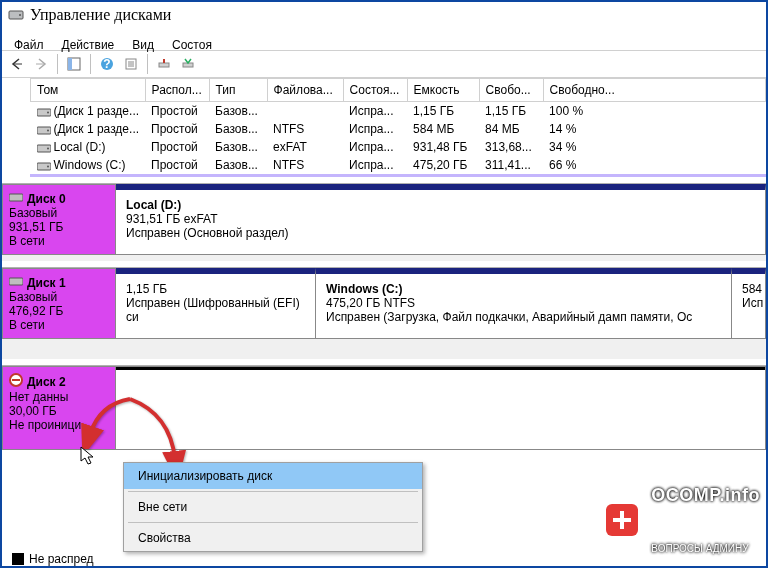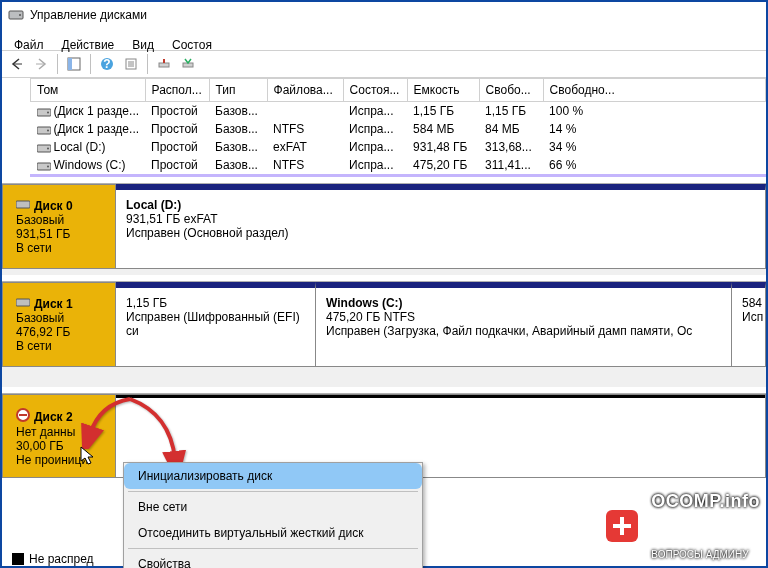--- a/index.html
+++ b/index.html
@@ -1,46 +1,46 @@
 <!DOCTYPE html>
 <html><head>
 <meta charset="utf-8">
 <style>
   * { box-sizing: border-box; margin: 0; padding: 0; font-family: "Segoe UI", Tahoma, sans-serif; font-size: 12px; }
   body { background: #fff; width: 768px; height: 568px; overflow: hidden; position: relative; }
   .window { width: 768px; height: 568px; border: 2px solid #0d47a1; background: #fff; position: relative; }
   .titlebar { height: 26px; background: #fff; display: flex; align-items: center; padding: 0 6px; }
   .titlebar-icon { width: 16px; height: 16px; margin-right: 6px; }
-  .titlebar-text { font-size: 12px; color: #000; }
+  .titlebar-text { font-size: 16px; color: #000; font-family: Liberation Serif, serif; }
   .menubar { height: 22px; display: flex; align-items: center; padding: 0 4px; gap: 2px; }
   .menu-item { padding: 2px 8px; cursor: default; margin-top: 12px; }
   .toolbar { height: 28px; border-top: 1px solid #d0d0d0; border-bottom: 1px solid #d0d0d0; display: flex; align-items: center; padding: 0 4px; gap: 2px; }
   .tool-btn { width: 22px; height: 22px; display: flex; align-items: center; justify-content: center; border: 1px solid transparent; }
   .tool-sep { width: 1px; height: 20px; background: #c0c0c0; margin: 0 3px; }
   .table-wrap { border-bottom: 3px solid #c4b5fd; margin-left: 28px; }
   .vol-table { width: 100%; border-collapse: collapse; }
   .vol-table th { text-align: left; font-weight: normal; padding: 4px 6px; border: 1px solid #d0d0d0; background: #fff; height: 22px; white-space: nowrap; overflow: hidden; text-overflow: ellipsis; }
   .vol-table td { padding: 2px 6px; white-space: nowrap; overflow: hidden; }
   .vol-icon { display: inline-block; width: 14px; height: 12px; margin-right: 3px; vertical-align: middle; }
   .disk-pane { display: flex; border-top: 1px solid #b0b0b0; margin-top: 6px; }
-  .disk-sidebar { width: 114px; min-width: 114px; border: 1px solid #888; background: #eab308; padding: 13px; font-size: 12px; }
+  .disk-sidebar { width: 114px; min-width: 114px; border: 1px solid #888; background: #d946ef; padding: 6px; font-size: 12px; }
   .disk-title { font-weight: bold; display: flex; align-items: center; gap: 4px; }
   .disk-partitions { flex: 1; display: flex; }
   .partition { border: 1px solid #888; border-left: none; padding: 8px 10px; overflow: hidden; }
   .partition.top { border-top: 6px solid #1a237e; }
   .part-title { font-weight: bold; }
   .gap { height: 6px; background: #f0f0f0; }
   .bottom-ctx { position: absolute; left: 121px; top: 460px; width: 300px; background: #f0f0f0; border: 1px solid #a0a0a0; box-shadow: 2px 2px 4px rgba(0,0,0,0.3); z-index: 20; }
-  .ctx-item { padding: 6px 14px; cursor: default; border-radius: 6px; }
+  .ctx-item { padding: 6px 14px; cursor: default; }
   .ctx-item.hl { background: #90c8f6; }
   .ctx-sep { height: 1px; background: #c0c0c0; margin: 2px 4px; }
   .arrow { position: absolute; z-index: 15; }
   .arrow svg { filter: drop-shadow(1px 1px 1px rgba(0,0,0,0.3)); }
   .cursor { position: absolute; left: 78px; top: 444px; z-index: 16; }
-  .brand { position: absolute; right: 6px; bottom: 6px; z-index: 30; display: flex; align-items: center; gap: 13px; background: rgba(255,255,255,0.0); }
+  .brand { position: absolute; right: 6px; bottom: 12px; z-index: 30; display: flex; align-items: center; gap: 13px; background: rgba(255,255,255,0.0); }
   .brand-badge { width: 32px; height: 32px; background: #e53935; border-radius: 6px; position: relative; }
   .brand-badge::before, .brand-badge::after { content: ""; position: absolute; background: #fff; }
   .brand-badge::before { left: 14px; top: 7px; width: 4px; height: 18px; }
   .brand-badge::after { left: 7px; top: 14px; width: 18px; height: 4px; }
   .brand-text { color: #fff; text-shadow: 0 0 3px #000, 0 0 3px #000; font-weight: bold; font-size: 18px; letter-spacing: 0.5px; line-height: 1; }
   .brand-sub { color: #fff; text-shadow: 0 0 3px #000, 0 0 3px #000; font-size: 10px; line-height: 1; margin-top: 40px; }
   .unalloc { position: absolute; left: 10px; bottom: 0; display: flex; align-items: center; gap: 5px; font-size: 12px; z-index: 5; }
   .legend-box { width: 12px; height: 12px; background: #000; }
   .disk2-strip { flex: 1; border: 1px solid #888; border-left: none; display: flex; }
   .disk2-body { flex: 1; border-top: 3px solid #000; background: #fff; }
@@ -269,21 +269,20 @@
 
   <div class="unalloc">
     <div class="legend-box"></div>
     <span>Не распред</span>
   </div>
 
   <div class="bottom-ctx">
     <div class="ctx-item hl">Инициализировать диск</div>
     <div class="ctx-sep"></div>
     <div class="ctx-item">Вне сети</div>
-    <div class="ctx-item">Отсоединить виртуальный жесткий диск</div>
     <div class="ctx-sep"></div>
     <div class="ctx-item">Свойства</div>
   </div>
 
   <div class="arrow" style="left:78px; top:392px">
     <svg width="60" height="55">
         <defs>
           <marker id="ah1" markerWidth="10" markerHeight="10" refX="2" refY="3" orient="auto">
             <path d="M0,0 L0,6 L8,3 z" fill="#d32f2f"></path>
           </marker>

